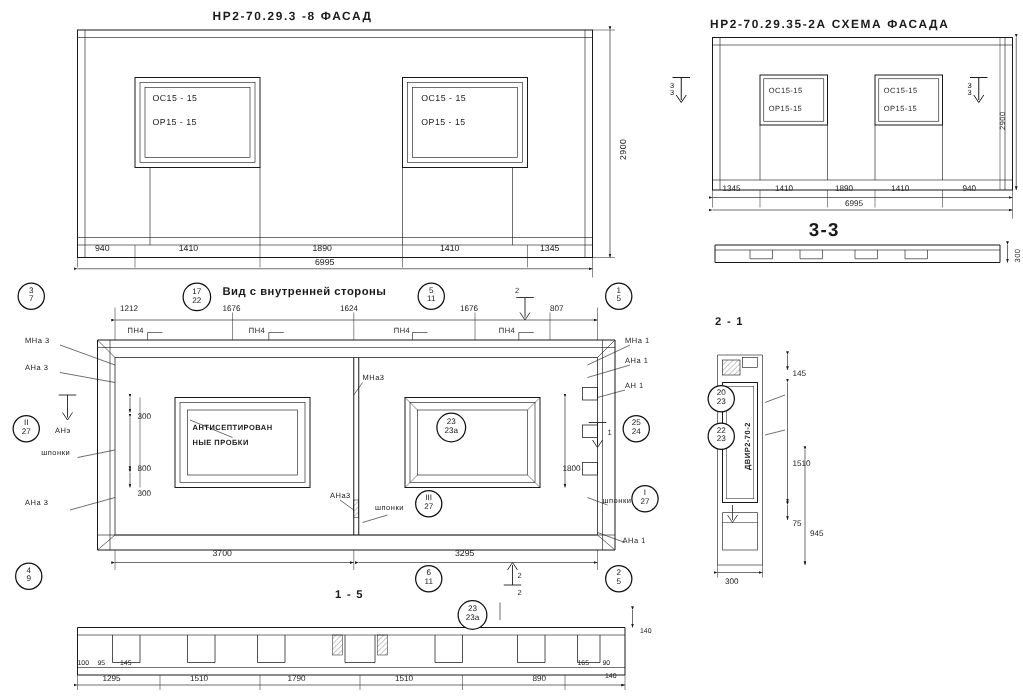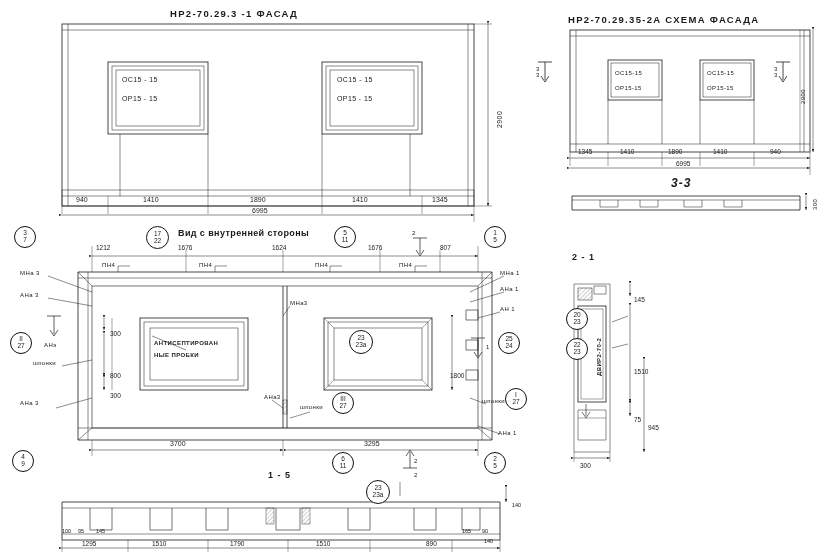--- a/index.html
+++ b/index.html
@@ -229,21 +229,21 @@
     <line x1="288" y1="540" x2="288" y2="552" stroke-width="0.4"></line>
     <line x1="370" y1="540" x2="370" y2="552" stroke-width="0.4"></line>
     <line x1="452" y1="540" x2="452" y2="552" stroke-width="0.4"></line>
     <line x1="500" y1="540" x2="500" y2="552" stroke-width="0.4"></line>
     <line x1="62" y1="548" x2="500" y2="548" stroke-width="0.5" marker-start="url(#ar)" marker-end="url(#ar)"></line>
     <line x1="506" y1="488" x2="506" y2="502" stroke-width="0.5" marker-start="url(#ar)" marker-end="url(#ar)"></line>
     <path d="M400,482 L400,496" stroke-width="0.5"></path>
   </g>
 </svg>
 
-<div class="lbl title" style="left:170px;top:8px;">НР2-70.29.3 -1   ФАСАД</div>
+<div class="lbl title" style="left:170px;top:8px;">НР2-70.29.3 -8   ФАСАД</div>
 
 <div class="lbl sm" style="left:122px;top:76px;">ОС15 - 15</div>
 <div class="lbl sm" style="left:122px;top:95px;">ОР15 - 15</div>
 <div class="lbl sm" style="left:337px;top:76px;">ОС15 - 15</div>
 <div class="lbl sm" style="left:337px;top:95px;">ОР15 - 15</div>
 
 <div class="lbl sm vert" style="left:496px;top:128px;">2900</div>
 
 <div class="dimtxt" style="left:76px;top:196px;">940</div>
 <div class="dimtxt" style="left:143px;top:196px;">1410</div>
@@ -262,21 +262,21 @@
 <div class="lbl xs" style="left:774px;top:66px;">3<br>3</div>
 <div class="lbl xs vert" style="left:800px;top:104px;">2900</div>
 
 <div class="dimtxt" style="left:578px;top:148px;font-size:6.5px;">1345</div>
 <div class="dimtxt" style="left:620px;top:148px;font-size:6.5px;">1410</div>
 <div class="dimtxt" style="left:668px;top:148px;font-size:6.5px;">1890</div>
 <div class="dimtxt" style="left:713px;top:148px;font-size:6.5px;">1410</div>
 <div class="dimtxt" style="left:770px;top:148px;font-size:6.5px;">940</div>
 <div class="dimtxt" style="left:676px;top:160px;font-size:6.5px;">6995</div>
 
-<div class="lbl b" style="left:671px;top:176px;font-size:12px;letter-spacing:1px;font-style:italic;">3-3</div>
+<div class="lbl b" style="left:647px;top:176px;font-size:15px;letter-spacing:1px;">3-3</div>
 <div class="lbl xs vert" style="left:812px;top:210px;">300</div>
 
 <div class="lbl b" style="left:178px;top:228px;font-size:9px;">Вид с внутренней стороны</div>
 
 <div class="dimtxt" style="left:96px;top:244px;font-size:6.5px;">1212</div>
 <div class="dimtxt" style="left:178px;top:244px;font-size:6.5px;">1676</div>
 <div class="dimtxt" style="left:272px;top:244px;font-size:6.5px;">1624</div>
 <div class="dimtxt" style="left:368px;top:244px;font-size:6.5px;">1676</div>
 <div class="dimtxt" style="left:440px;top:244px;font-size:6.5px;">807</div>
 

